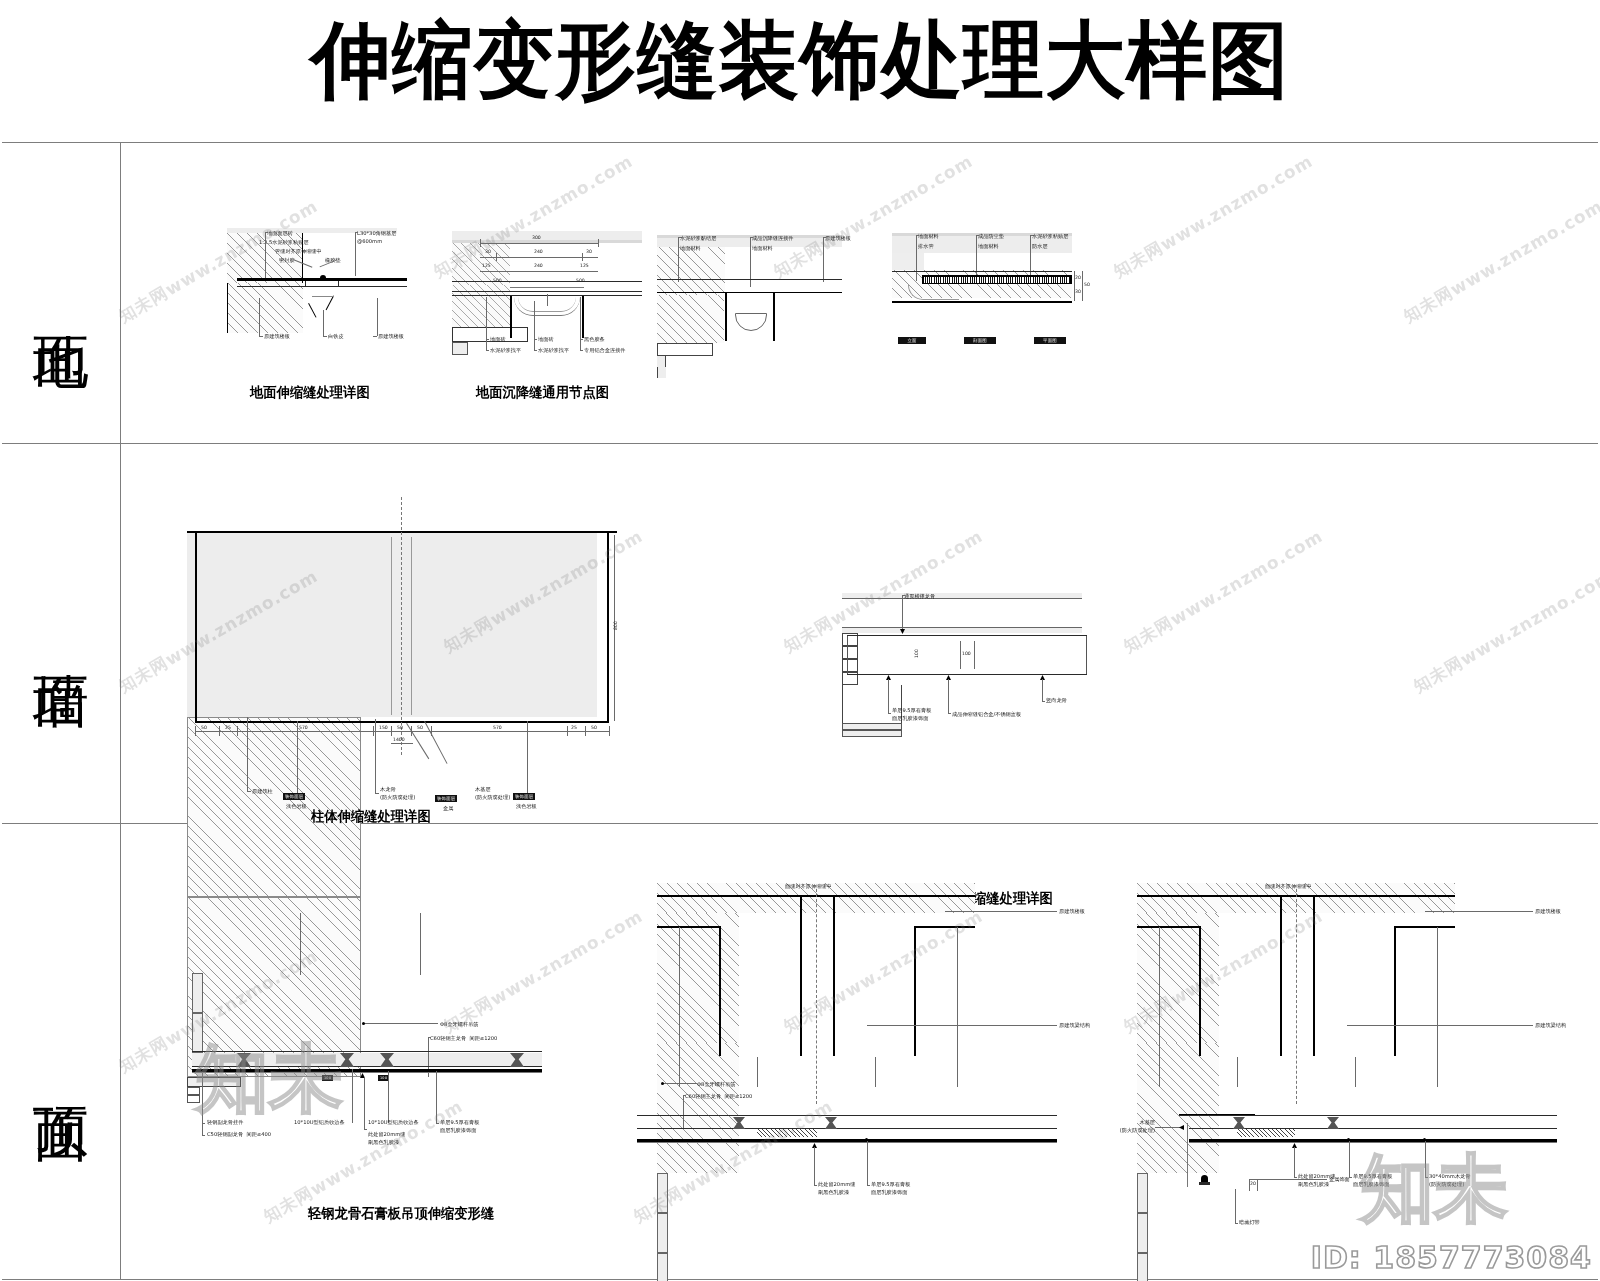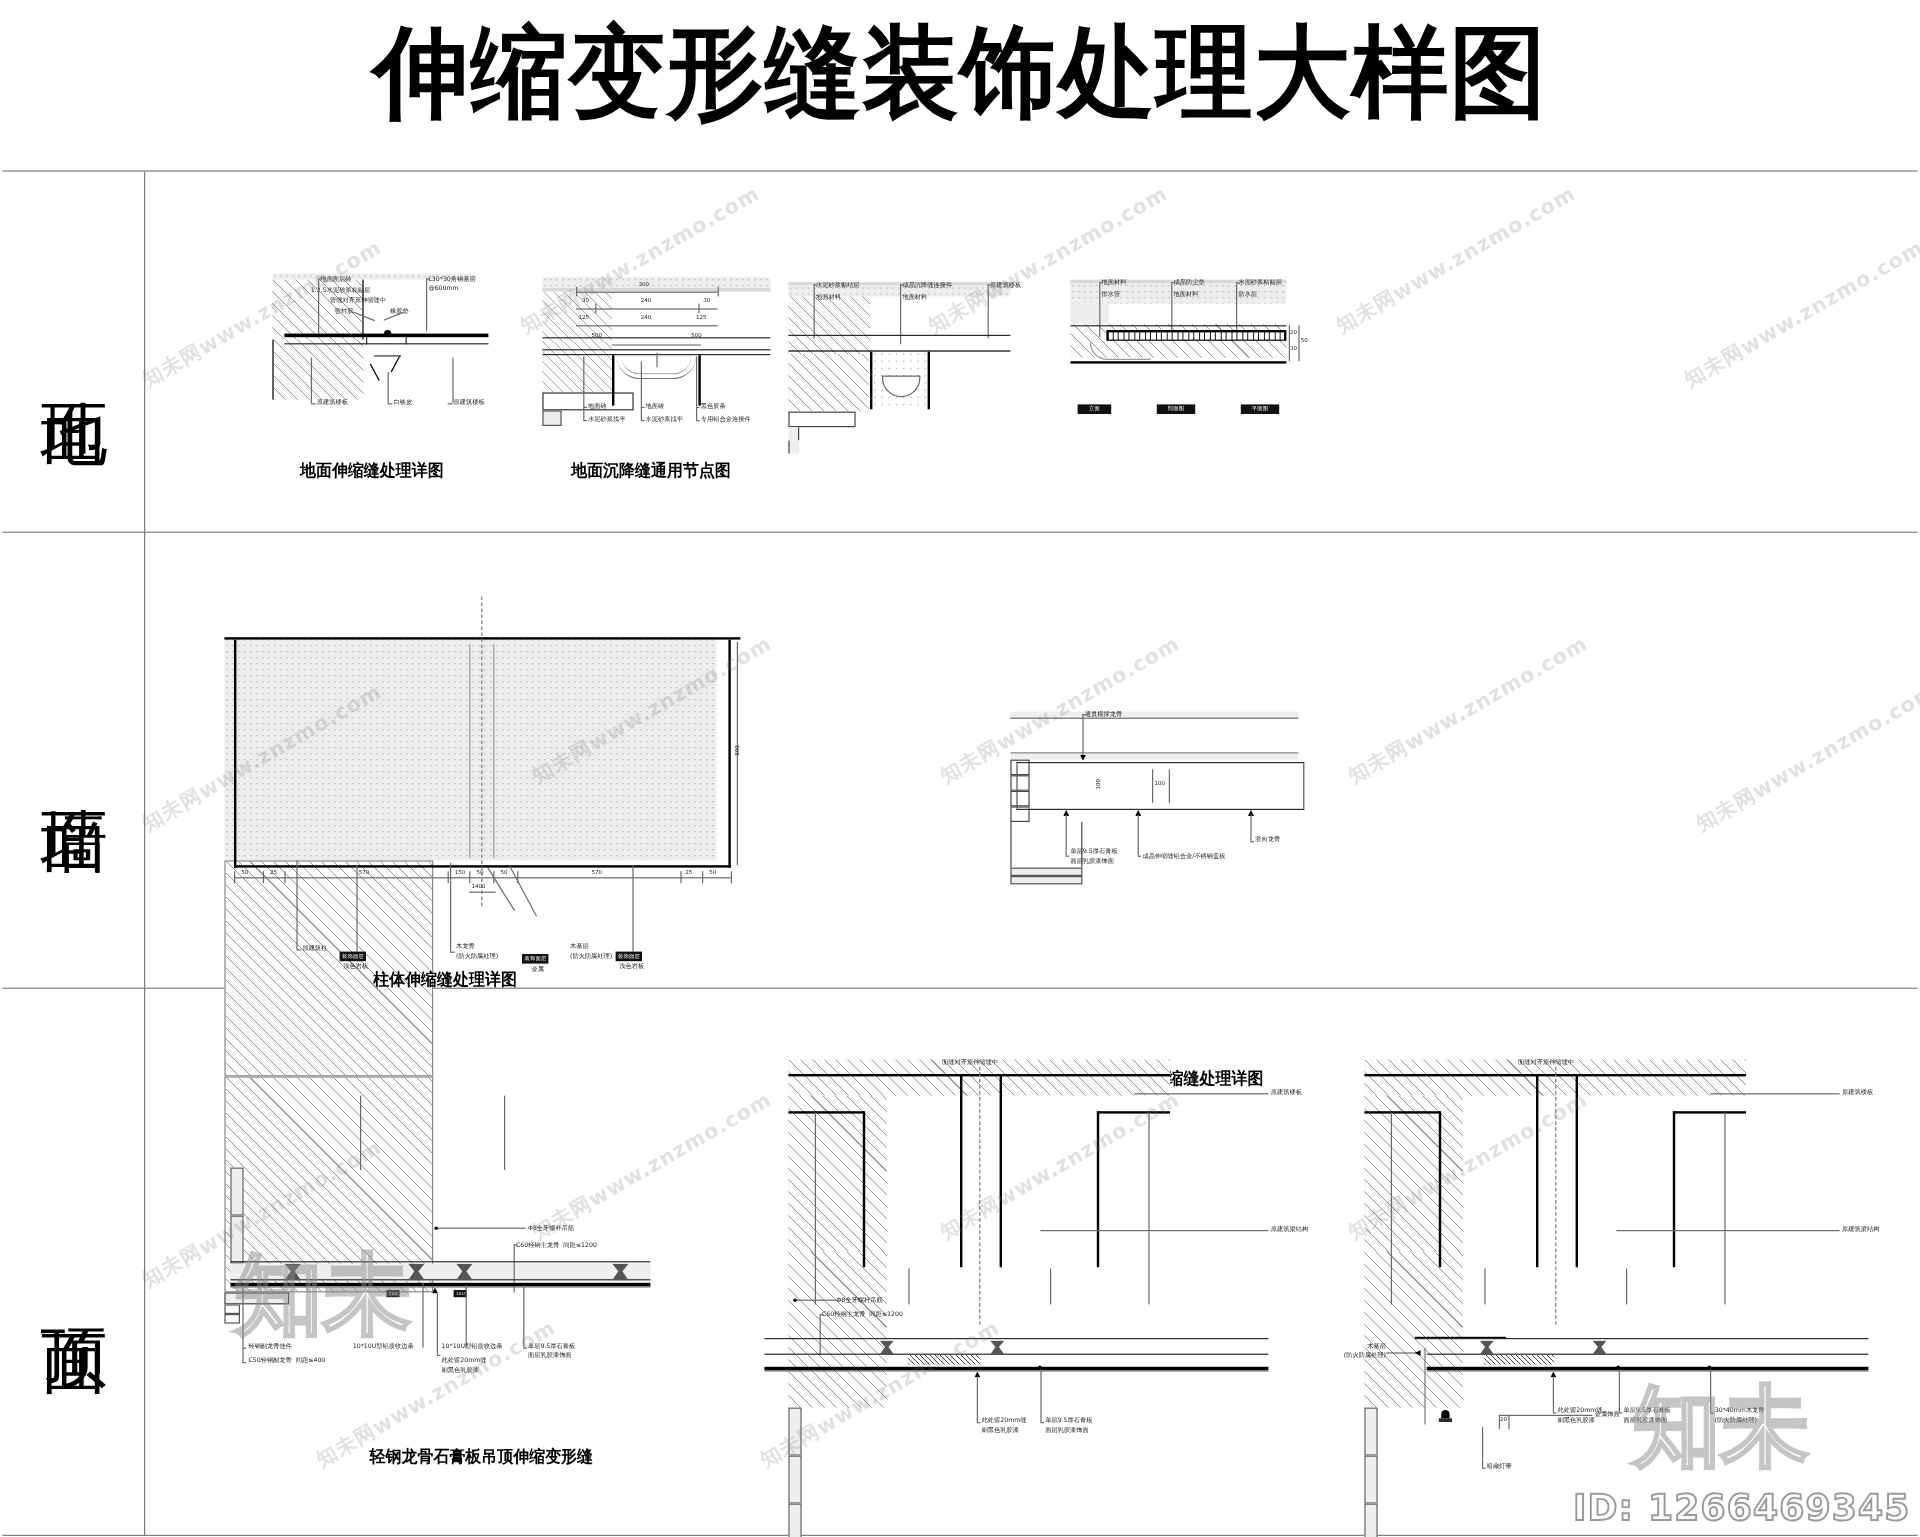--- a/index.html
+++ b/index.html
@@ -634,13 +634,13 @@
 <div class="wm" style="left:1400px;top:620px;">知未网www.znzmo.com</div>
 <div class="wm" style="left:105px;top:1000px;">知未网www.znzmo.com</div>
 <div class="wm" style="left:430px;top:960px;">知未网www.znzmo.com</div>
 <div class="wm" style="left:770px;top:960px;">知未网www.znzmo.com</div>
 <div class="wm" style="left:1110px;top:960px;">知未网www.znzmo.com</div>
 <div class="wm" style="left:250px;top:1150px;">知未网www.znzmo.com</div>
 <div class="wm" style="left:620px;top:1150px;">知未网www.znzmo.com</div>
 
 <div class="wmbig" style="left:195px;top:1030px;">知未</div>
 <div class="wmbig" style="left:1360px;top:1140px;">知未</div>
-<div id="idtxt">ID: 1266469345</div>
+<div id="idtxt">ID: 1857773084</div>
 
 </body></html>

